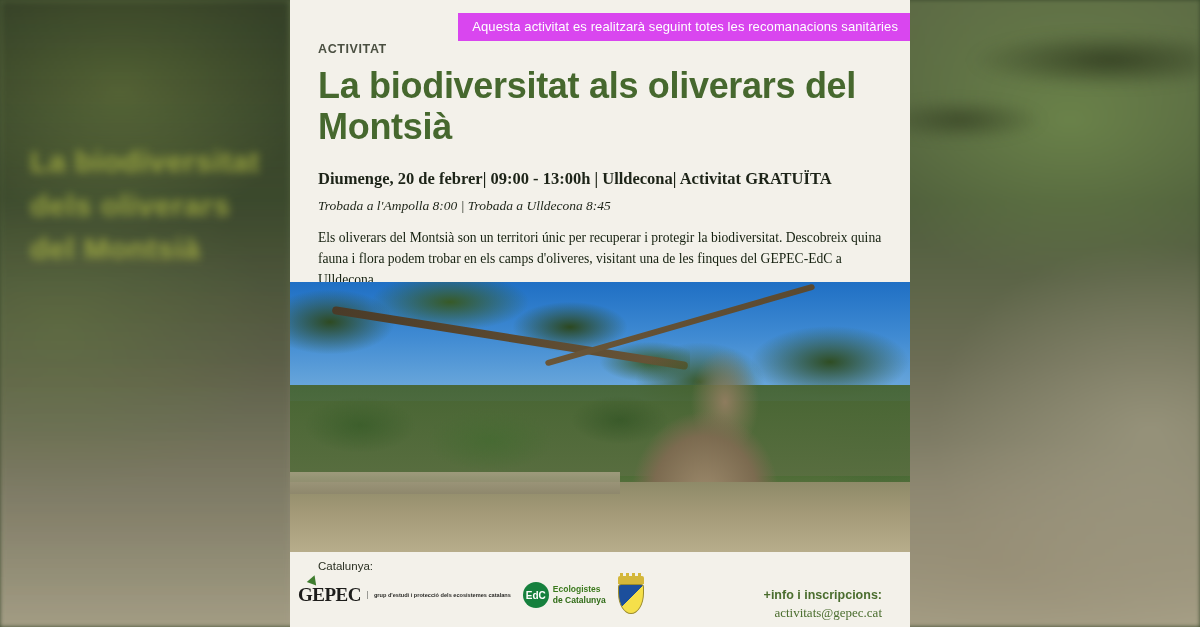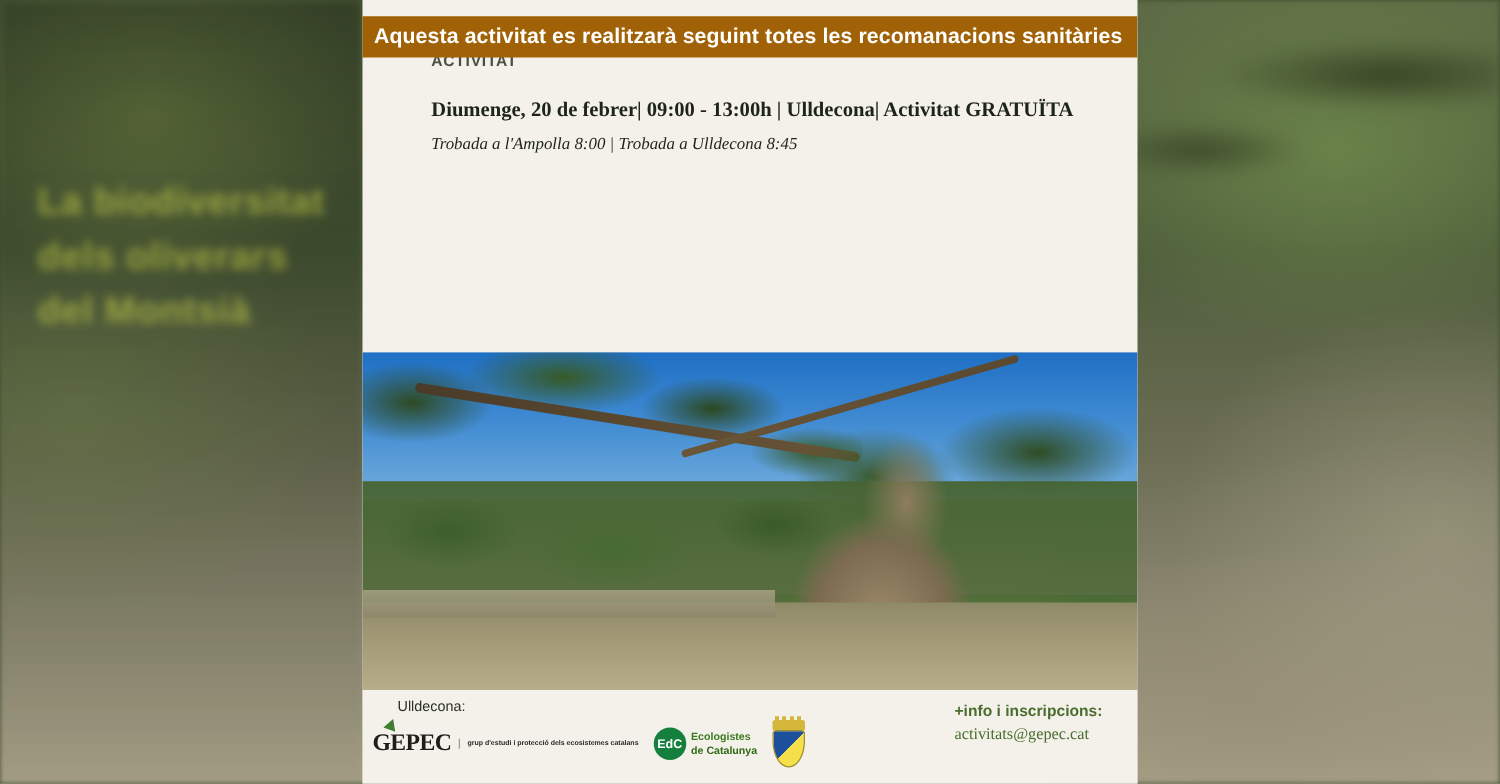--- a/index.html
+++ b/index.html
@@ -45,29 +45,29 @@
 
   
   .poster {
     position:absolute; left:290px; top:0; width:620px; height:627px;
     background:#f3f1ea;
     overflow:hidden;
   }
 
   .banner {
     position:absolute; right:0; top:13px;
-    background:#a16207;
+    background:#d946ef;
     color:#ffffff;
-    font-size:17px; font-weight:700;
+    font-size:13px; font-weight:400;
     padding:6px 12px 7px 14px;
     letter-spacing:.1px;
     white-space:nowrap;
   }
 
-  .content { padding:0 44px;margin-left:11px; }
+  .content { padding:0 28px; }
 
   .kicker {
     margin-top:42px;
     font-size:12.5px; font-weight:700; letter-spacing:.6px;
     color:#4a4f41;
   }
 
   h1.title {
     margin:10px 0 0 0;
     font-size:36px; line-height:1.13;
@@ -226,60 +226,63 @@
     background:repeating-linear-gradient(90deg,#d4b73a 0 3px, transparent 3px 6px);
   }
   .shield {
     width:26px; height:30px;
     background:linear-gradient(135deg,#1c4f9c 0 48%, #f5e04a 48% 100%);
     border-radius:3px 3px 50% 50%/3px 3px 70% 70%;
     border:1px solid #9c8c2a;
   }
 
   .info {
-    position:absolute; right:28px; top:8px;
+    position:absolute; right:28px; top:34px;
+    text-align:right;
     font-family:"Liberation Serif", serif;
     color:#4a6d2e;
     font-size:13px; line-height:1.45;margin-left:34px;
   }
   .info .hdr { font-weight:700; font-family:"Liberation Sans", sans-serif; font-size:12.5px; }
 </style>
 </head>
 <body>
 
 <div class="bg"></div>
 <div class="bg-dark-band"></div>
 <div class="bg-branch"></div>
 <div class="bg-left-text">La biodiversitat dels oliverars del Montsià</div>
 
 <div class="poster">
 
   <div class="banner">Aquesta activitat es realitzarà seguint totes les recomanacions sanitàries</div>
 
   <div class="content">
     <div class="kicker">ACTIVITAT</div>
+    <h1 class="title">La biodiversitat als oliverars del Montsià</h1>
     <div class="meta">Diumenge, 20 de febrer| 09:00 - 13:00h | Ulldecona| Activitat GRATUÏTA</div>
     <div class="submeta">Trobada a l'Ampolla 8:00  | Trobada a Ulldecona 8:45</div>
+    <div class="desc">Els oliverars del Montsià son un territori únic per recuperar i protegir la biodiversitat. Descobreix quina fauna i flora podem trobar en els camps d'oliveres, visitant una de les finques del GEPEC-EdC a Ulldecona.</div>
   </div>
 
   <div class="photo">
     <div class="sky"></div>
     <div class="canopy"></div>
     <div class="branch-line"></div>
     <div class="branch-line2"></div>
     <div class="right-canopy"></div>
     <div class="midground"></div>
     <div class="trunk2"></div>
     <div class="trunk"></div>
     <div class="ground"></div>
     <div class="wall"></div>
   </div>
 
   <div class="footer">
-    <div class="organitza">Ulldecona:</div>
+    <div class="organitza">Catalunya:</div>
 
     <div class="logos">
       <div class="logo-gepec">
         <div class="gepec-word">
           <span class="leaf"></span>
           <span>GEPEC</span>
         </div>
         <div class="gepec-sub">grup d'estudi i protecció dels ecosistemes catalans</div>
       </div>
 

